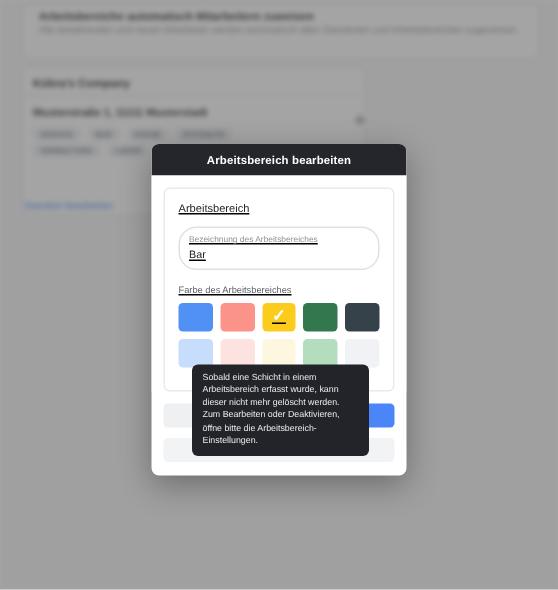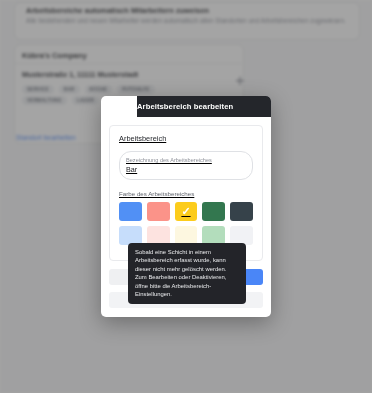--- a/index.html
+++ b/index.html
@@ -140,22 +140,21 @@
     border-radius: 5px;
     box-shadow: 0 6px 22px rgba(0,0,0,0.32);
     z-index: 10;
     overflow: hidden;
   }
   #modal-header {
     background: #24262b;
     height: 21px;
     display: flex;
     align-items: center;
-    justify-content: flex-start;
-    margin-left: 36px;
+    justify-content: center;
   }
   #modal-title {
     color: #ffffff;
     font-size: 7.6px;
     font-weight: bold;
     letter-spacing: 0.1px;
   }
   #modal-body {
     padding: 8px 8px 0 8px;
     background: #ffffff;

